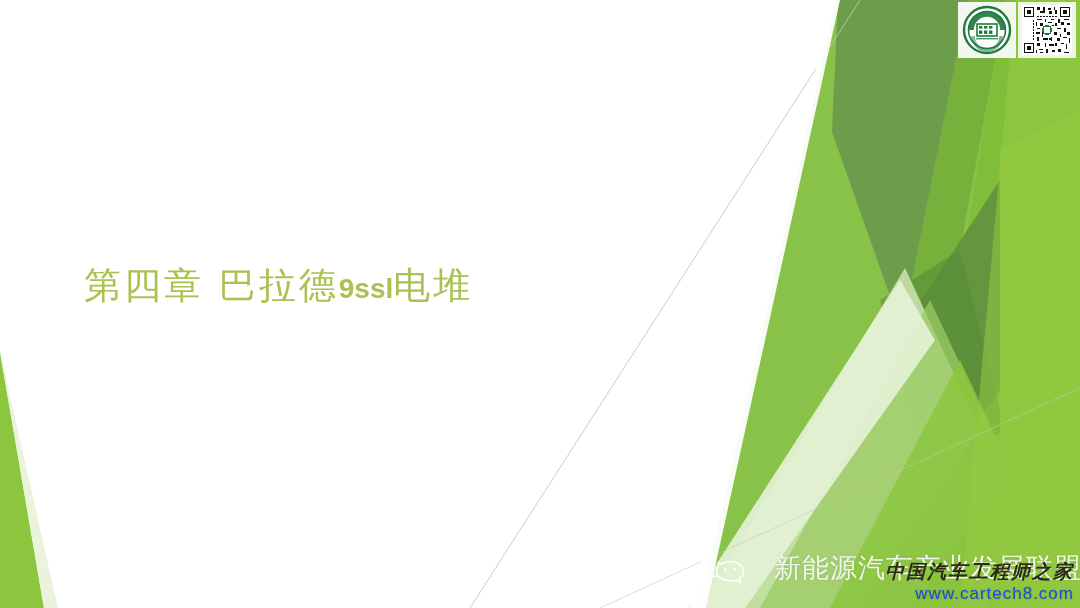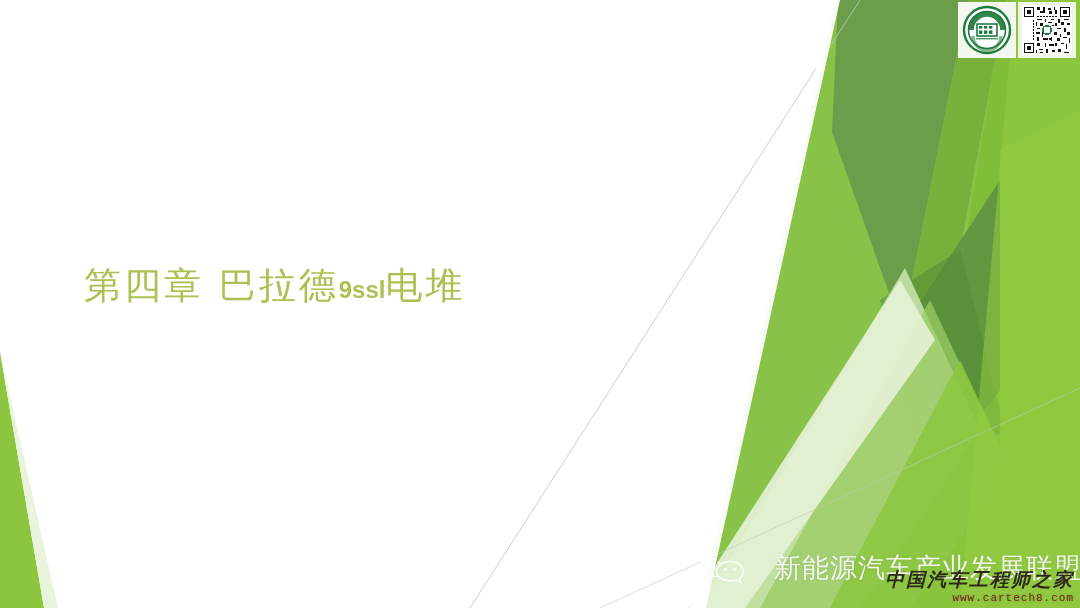--- a/index.html
+++ b/index.html
@@ -28,21 +28,21 @@
     line-height:1.15;
     color:#A9C252;
     letter-spacing:3px;
     white-space:nowrap;
     font-weight:400;
   }
   #slide-title .lat {
     font-family:"Liberation Sans", sans-serif;
     font-weight:700;
     letter-spacing:0px;
-    font-size:24px;
+    font-size:28px;
   }
 
   
   #corner-badge {
     position:absolute;
     right:4px; top:2px;
     display:flex;
     align-items:center;
     gap:2px;
     height:56px;
@@ -84,23 +84,23 @@
     font-family:"DejaVu Serif", serif;
     font-weight:700;
     font-style:italic;
     font-size:19px;
     color:#2e2a1a;
     letter-spacing:2px;
     white-space:nowrap;
     line-height:1.1;
   }
   #cartech-url {
-    font-family:Liberation Mono, monospace;
-    font-size:11px;
-    color:#7f1d1d;
+    font-family:Liberation Sans, sans-serif;
+    font-size:17px;
+    color:#1d4ed8;
     letter-spacing:1px;
     white-space:nowrap;
     margin-top:2px;
     text-shadow:0 0 2px rgba(60,80,40,0.4);
   }
 </style>
 </head>
 <body>
 
 <div id="slide">

